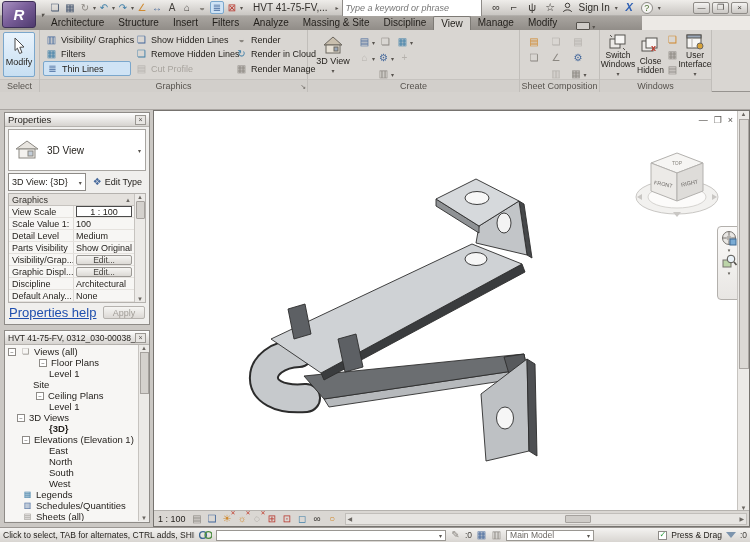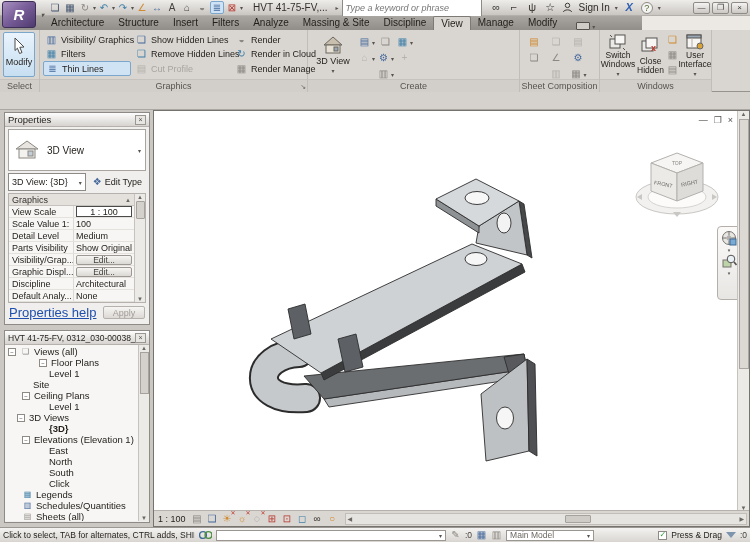--- a/index.html
+++ b/index.html
@@ -501,21 +501,21 @@
           <div class="trow" style="padding-left:34px">
               <span class="exp">−</span>
               <span>Floor Plans</span>
             </div>
           <div class="trow" style="padding-left:44px">
               <span>Level 1</span>
             </div>
           <div class="trow" style="padding-left:28px">
               <span>Site</span>
             </div>
-          <div class="trow" style="padding-left:17px">
+          <div class="trow" style="padding-left:31px">
               <span class="exp">−</span>
               <span>Ceiling Plans</span>
             </div>
           <div class="trow" style="padding-left:44px">
               <span>Level 1</span>
             </div>
           <div class="trow" style="padding-left:12px">
               <span class="exp">−</span>
               <span>3D Views</span>
             </div>
@@ -529,21 +529,21 @@
           <div class="trow" style="padding-left:44px">
               <span>East</span>
             </div>
           <div class="trow" style="padding-left:44px">
               <span>North</span>
             </div>
           <div class="trow" style="padding-left:44px">
               <span>South</span>
             </div>
           <div class="trow" style="padding-left:44px">
-              <span>Click</span>
+              <span>West</span>
             </div>
           <div class="trow" style="padding-left:17px">
               <span class="ticon c-teal">▦</span>
               <span>Legends</span>
             </div>
           <div class="trow" style="padding-left:17px">
               <span class="ticon c-blue">▥</span>
               <span>Schedules/Quantities</span>
             </div>
           <div class="trow" style="padding-left:17px">

